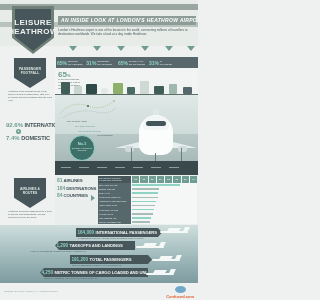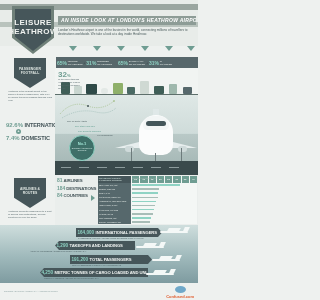--- a/index.html
+++ b/index.html
@@ -257,21 +257,21 @@
     <div class="bag" style="left:85px;top:13px;width:9px;height:13px;background:#cfd9d3"></div>
     <div class="bag" style="left:99px;top:18px;width:10px;height:8px;background:#3f5e57"></div>
     <div class="bag" style="left:114px;top:16px;width:8px;height:10px;background:#9fb8ad"></div>
     <div class="bag" style="left:128px;top:19px;width:9px;height:7px;background:#56686c"></div>
 
     <div class="person" style="left:60px;top:33px;width:5px;height:5px;border-radius:50%;background:#e7d37a"></div>
     <div class="person" style="left:58px;top:38px;width:9px;height:14px;background:#5f8f84;border-radius:2px 2px 0 0"></div>
     <div class="person" style="left:72px;top:35px;width:4px;height:4px;border-radius:50%;background:#44565a"></div>
     <div class="person" style="left:70px;top:39px;width:8px;height:13px;background:#3d4f52;border-radius:2px 2px 0 0"></div>
 
-    <div class="bigpct"><span>32</span><small>%</small></div>
+    <div class="bigpct"><span>65</span><small>%</small></div>
     <div class="pcap">of travellers through Heathrow are leisure passengers heading abroad.</div>
   </div>
 
   <div class="split">
     <div class="row">
       <span class="v">92.6%</span>
       <span class="t">INTERNATIONAL</span>
     </div>
     <div class="plusdot">+</div>
     <div class="row">

